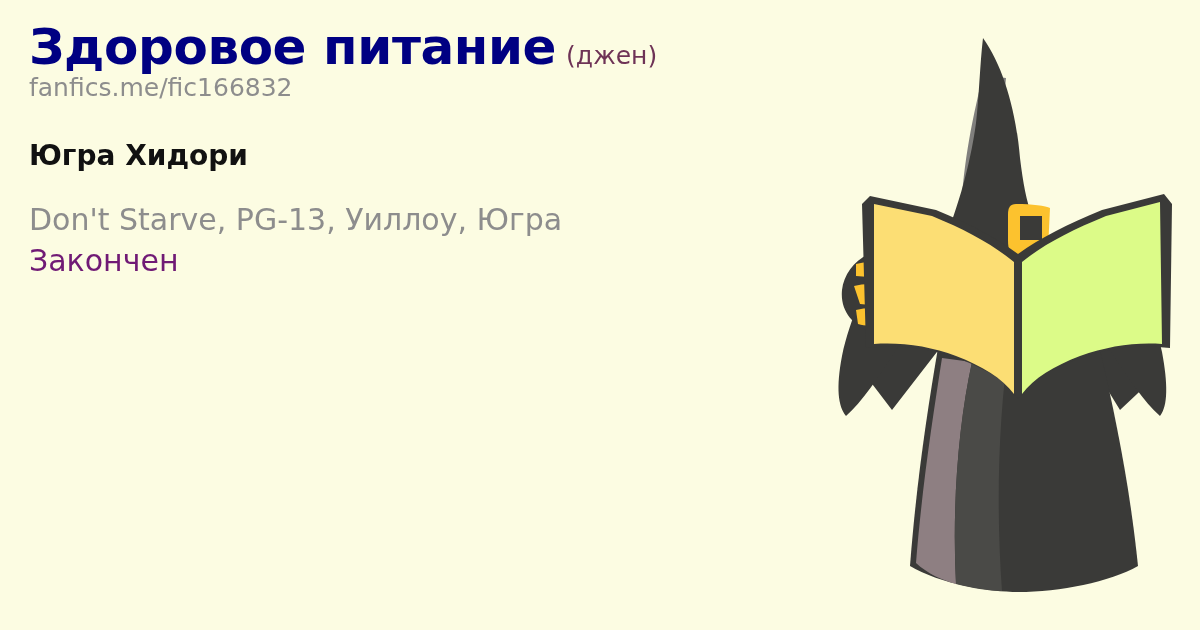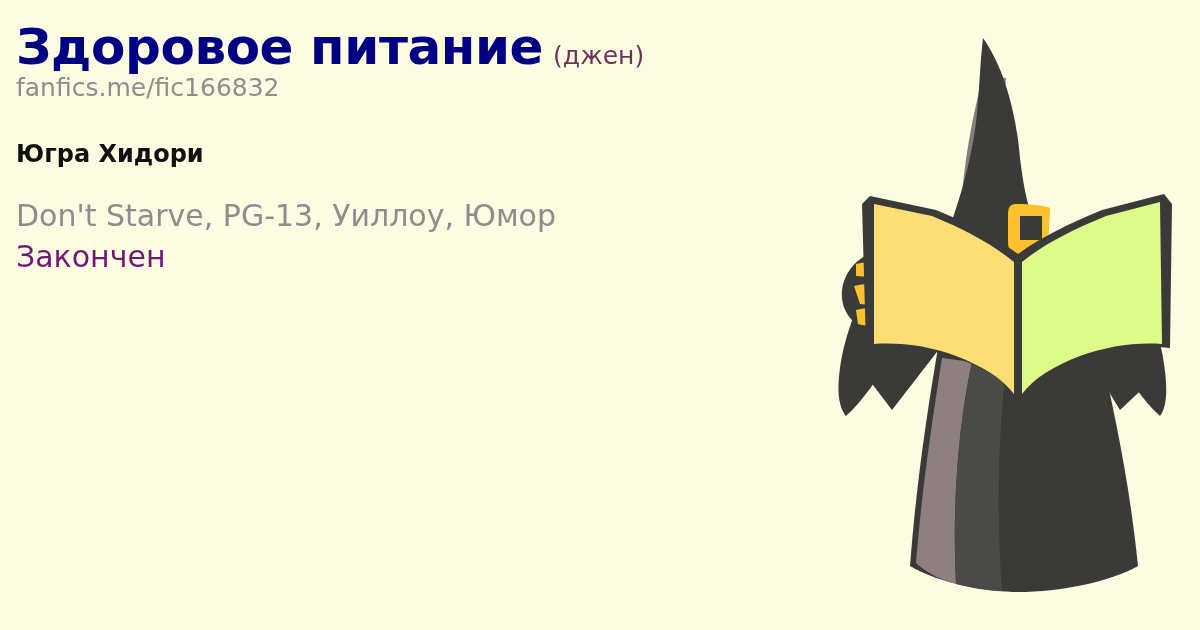--- a/index.html
+++ b/index.html
@@ -14,21 +14,21 @@
     overflow: hidden;
     position: relative;
   }
   .card {
     position: absolute;
     inset: 0;
     background: #fcfce2;
   }
   .text-col {
     position: absolute;
-    left: 16px;
+    left: 29px;
     top: 22px;
     width: 770px;
   }
   .title-row {
     display: block;
     line-height: 1.0;
     margin: 0;
     padding: 0;
     white-space: nowrap;
   }
@@ -50,21 +50,21 @@
   .url {
     font-family: "DejaVu Sans", sans-serif;
     font-size: 25px;
     color: #8d8d8d;
     margin-top: 2px;
     line-height: 1.1;
     white-space: nowrap;
   }
   .author {
     font-family: "DejaVu Sans", sans-serif;
-    font-size: 24px;
+    font-size: 28px;
     font-weight: bold;
     color: #111111;
     margin-top: 39px;
     line-height: 1.1;
     white-space: nowrap;
   }
   .meta {
     margin-top: 28px;
   }
   .meta-line {
@@ -103,21 +103,21 @@
 
     <div class="title-row">
       <span class="title">Здоровое питание</span><span class="title-genre">(джен)</span>
     </div>
 
     <div class="url">fanfics.me/fic166832</div>
 
     <div class="author">Югра Хидори</div>
 
     <div class="meta">
-      <div class="meta-line">Don't Starve, PG-13, Уиллоу, Юмор</div>
+      <div class="meta-line">Don't Starve, PG-13, Уиллоу, Югра</div>
       <div class="status">Закончен</div>
     </div>
 
   </div>
 
   <div class="illustration">
     <svg viewBox="0 0 372 600" xmlns="http://www.w3.org/2000/svg" aria-hidden="true">
 
       <path d="M163 57 C 150 110, 143 150, 140 205 L 185 218 C 183 150, 182 100, 186 60 Z" fill="#807f7d"></path>
 

